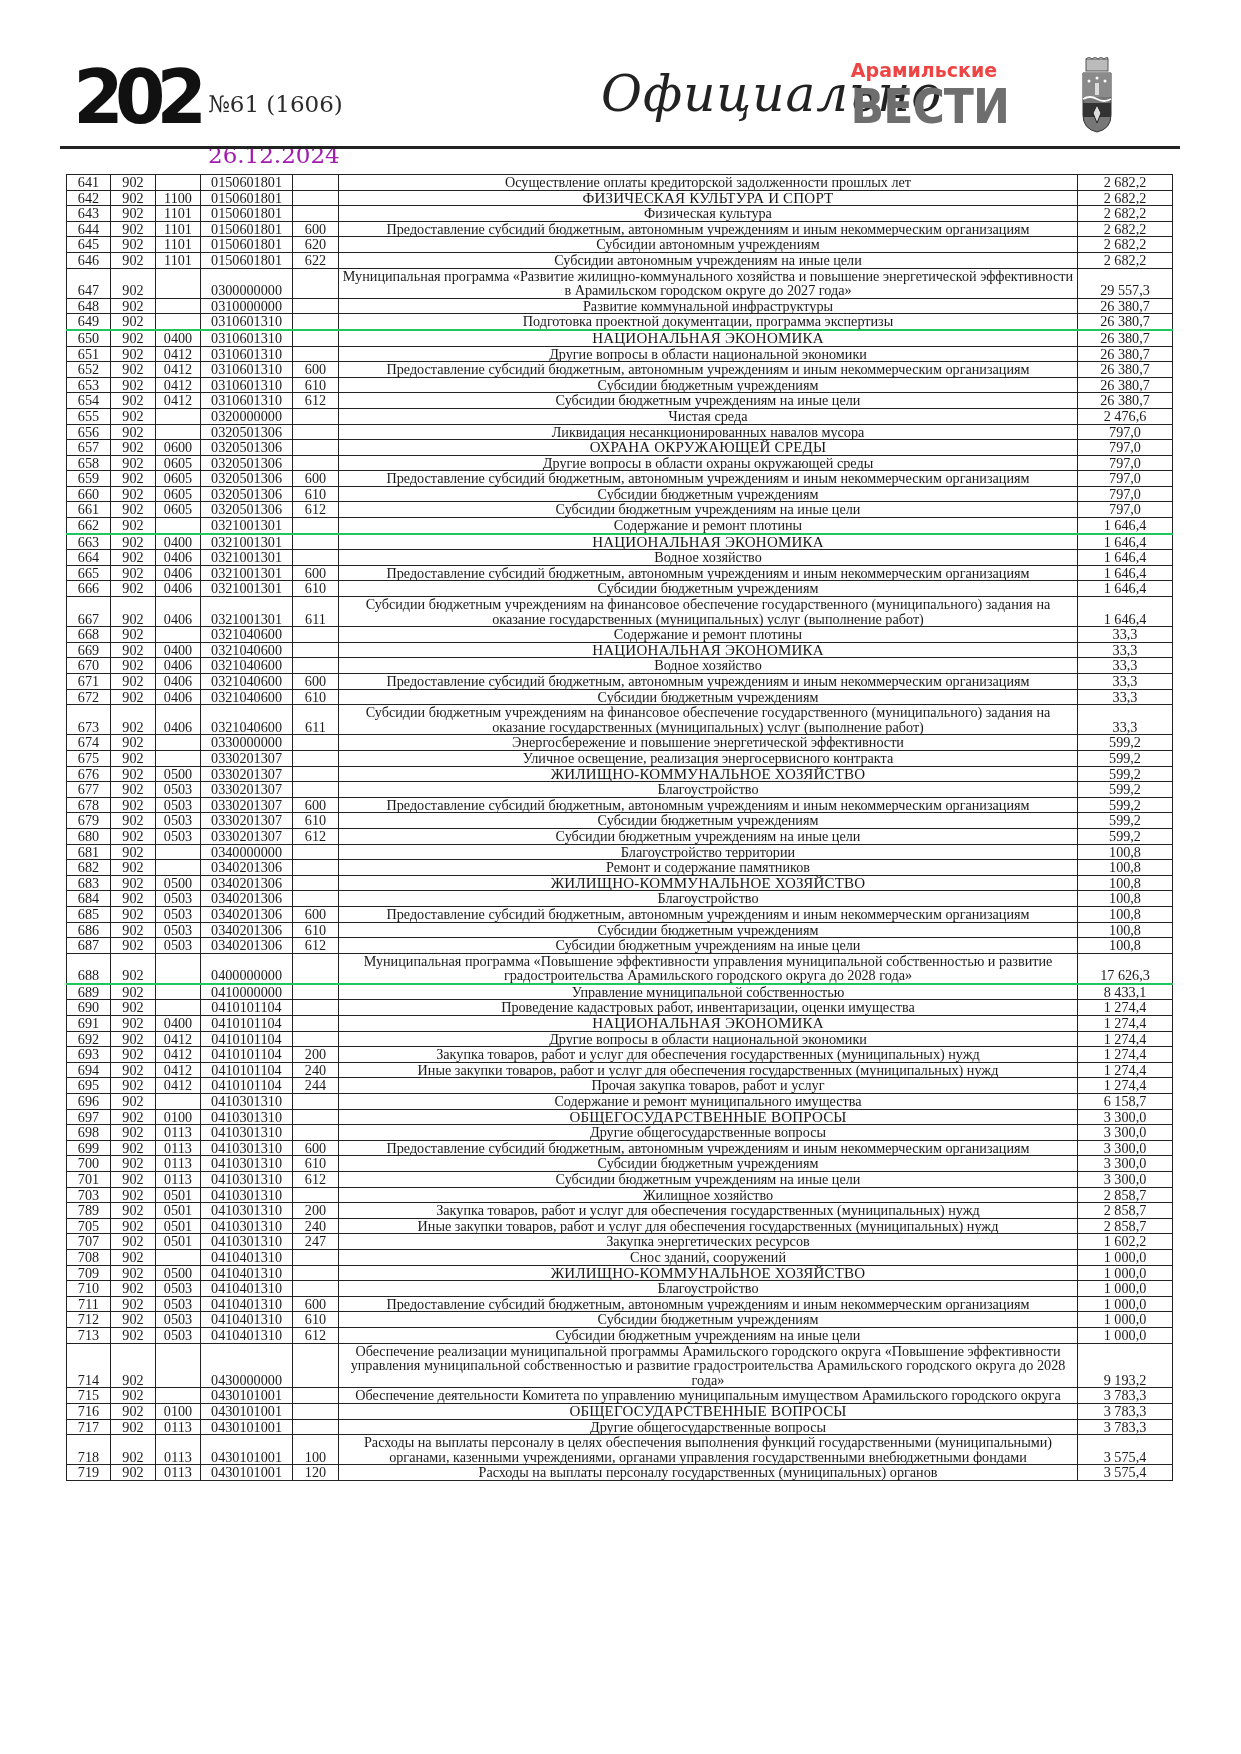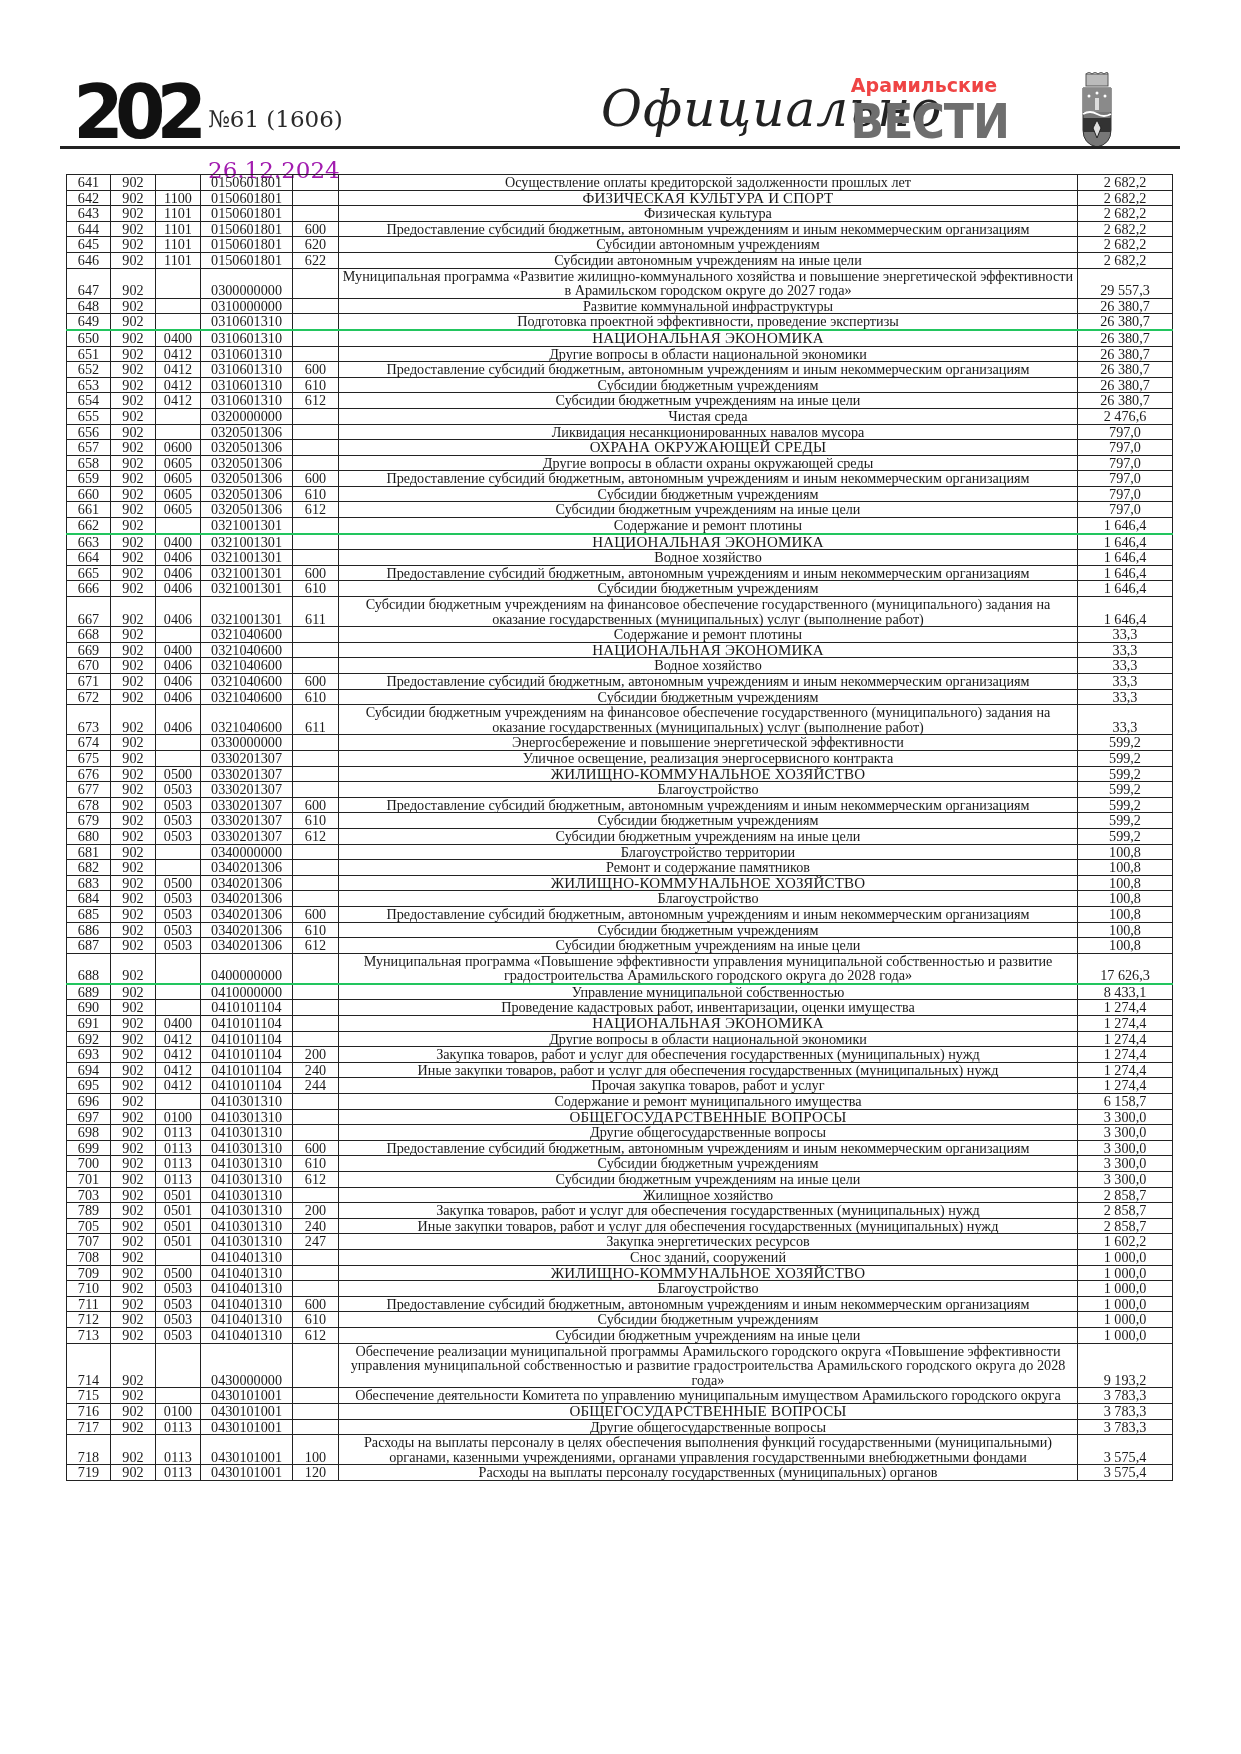--- a/index.html
+++ b/index.html
@@ -1,17 +1,17 @@
 <!DOCTYPE html>
 <html><head>
 <meta charset="utf-8">
 <style>
   html, body { margin: 0; padding: 0; background: #ffffff; }
   body { width: 1241px; height: 1754px; position: relative; overflow: hidden; font-family: "Liberation Serif", serif; color: #1a1a1a; }
-  .header { position: absolute; left: 66px; top: 70px; width: 1106px; height: 90px; }
+  .header { position: absolute; left: 66px; top: 55px; width: 1106px; height: 90px; }
   .page-num { position: absolute; left: 6px; top: 2px; font-family: "DejaVu Sans", sans-serif; font-weight: 900; font-size: 74px; letter-spacing: -9px; line-height: 80px; color: #111; transform: scaleX(0.98); }
   .issue { position: absolute; left: 142px; top: 12px; font-family: "DejaVu Serif", serif; font-size: 23px; line-height: 27px; color: #2a2a2a; }
   .issue div { white-space: nowrap; margin-top: 24px; }
   .issue .date { color: #a21caf; }
   .section-title { position: absolute; left: 490px; top: 4px; font-family: "DejaVu Serif", serif; font-style: italic; font-size: 50px; line-height: 70px; color: #222; letter-spacing: 1px; margin-left: 45px; }
   .brand { position: absolute; left: 778px; top: 4px; width: 160px; text-align: center; }
   .brand-top { font-family: "DejaVu Sans", sans-serif; font-weight: bold; font-size: 19px; color: #ef4444; line-height: 22px; }
   .brand-main { font-family: "DejaVu Sans", sans-serif; font-weight: 900; font-size: 48px; color: #6e6e6e; line-height: 50px; letter-spacing: -1px; transform: scaleX(0.92); }
   .crest { position: absolute; left: 1014px; top: 2px; width: 34px; height: 76px; }
   .rule { position: absolute; left: 60px; top: 146px; width: 1120px; height: 3px; background: #222; }
@@ -136,21 +136,21 @@
         <td class="num"></td>
         <td class="desc">Развитие коммунальной инфраструктуры</td>
         <td class="amt">26 380,7</td>
       </tr>
       <tr>
         <td class="num">649</td>
         <td class="num">902</td>
         <td class="num"></td>
         <td class="num">0310601310</td>
         <td class="num"></td>
-        <td class="desc">Подготовка проектной эффективности, проведение экспертизы</td>
+        <td class="desc">Подготовка проектной документации, программа экспертизы</td>
         <td class="amt">26 380,7</td>
       </tr>
       <tr class="thick">
         <td class="num">650</td>
         <td class="num">902</td>
         <td class="num">0400</td>
         <td class="num">0310601310</td>
         <td class="num"></td>
         <td class="desc caps">НАЦИОНАЛЬНАЯ ЭКОНОМИКА</td>
         <td class="amt">26 380,7</td>

